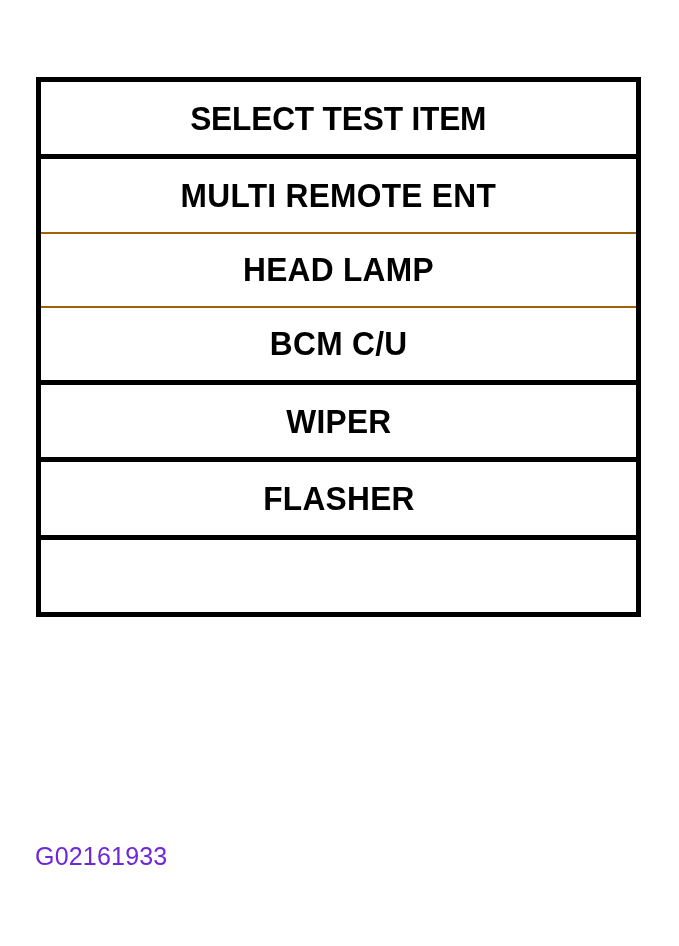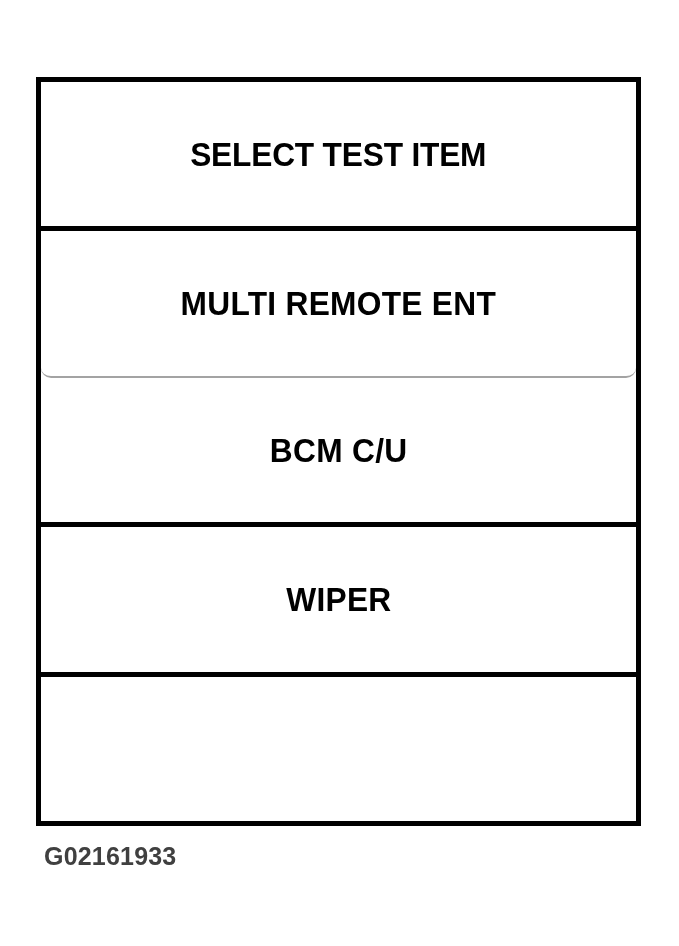--- a/index.html
+++ b/index.html
@@ -16,42 +16,42 @@
     font-family: "Liberation Sans", "DejaVu Sans", sans-serif;
     -webkit-font-smoothing: none;
   }
 
   
   #screen-frame {
     position: absolute;
     left: 36px;
     top: 77px;
     width: 605px;
-    height: 749px;
+    height: 540px;
     box-sizing: border-box;
     border: 5px solid #000000;
     background: #ffffff;
     display: flex;
     flex-direction: column;
   }
 
   .menu-row {
     box-sizing: border-box;
     flex: 1 1 0;
     min-height: 0;
     display: flex;
     align-items: center;
     justify-content: center;
     background: #ffffff;
     position: relative;
   }
 
   
   .div-thick { border-bottom: 5px solid #000000; }
-  .div-thin  { border-bottom: 2px solid #a3a3a3; border-radius: 10px; }
+  .div-thin  { border-bottom: 2px solid #a16207; }
   .div-none  { border-bottom: 0; }
 
   .row-label {
     font-size: 33px;
     font-weight: bold;
     color: #000000;
     letter-spacing: 0.3px;
     line-height: 1;
     white-space: nowrap;
     text-align: center;
@@ -64,53 +64,59 @@
     letter-spacing: -0.2px;
   }
 
   .row-empty .row-label {
     min-height: 1px;
   }
 
   
   #figure-caption {
     position: absolute;
-    left: 44px;
+    left: 35px;
     top: 843px;
     font-size: 25px;
-    font-weight: bold;
-    color: #404040;
+    font-weight: normal;
+    color: #6d28d9;
     letter-spacing: 0.2px;
     line-height: 1.1;
     white-space: nowrap;
   }
 </style>
 </head>
 <body>
 
 <div id="screen-frame">
 
   <div class="menu-row header-row div-thick">
     <span class="row-label">SELECT TEST ITEM</span>
   </div>
 
   <div class="menu-row div-thin">
     <span class="row-label">MULTI REMOTE ENT</span>
   </div>
 
+  <div class="menu-row div-thin">
+    <span class="row-label">HEAD LAMP</span>
+  </div>
 
 
   <div class="menu-row div-thick">
     <span class="row-label">BCM C/U</span>
   </div>
 
   <div class="menu-row div-thick">
     <span class="row-label">WIPER</span>
   </div>
 
+  <div class="menu-row div-thick">
+    <span class="row-label">FLASHER</span>
+  </div>
 
   <div class="menu-row row-empty div-none">
     <span class="row-label"></span>
   </div>
 
 </div>
 
 <div id="figure-caption">G02161933</div>
 
 </body></html>

